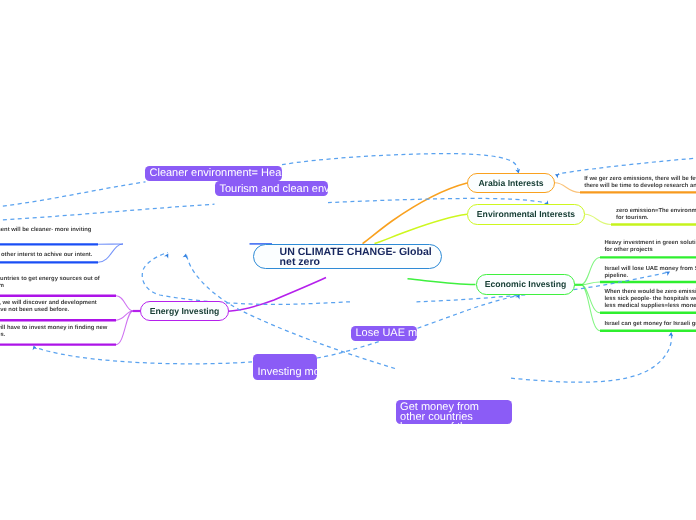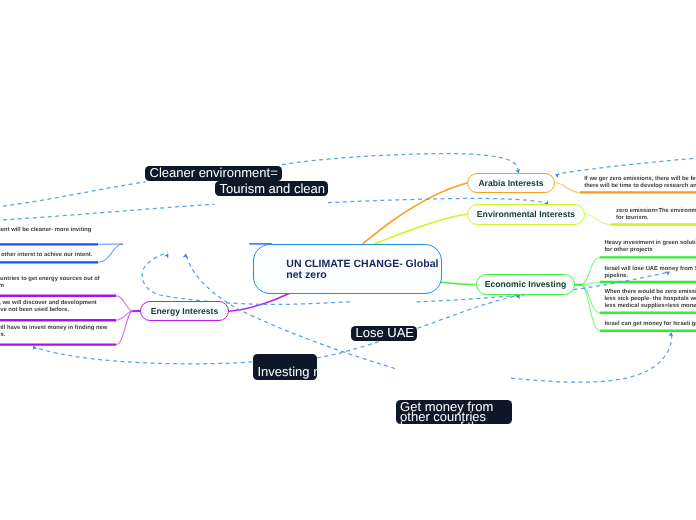--- a/index.html
+++ b/index.html
@@ -4,33 +4,33 @@
 <style>
   html,body{margin:0;padding:0;background:#fff;}
   body{width:696px;height:520px;overflow:hidden;font-family:"Liberation Sans",sans-serif;
        -webkit-font-smoothing:antialiased;text-rendering:geometricPrecision;}
   #stage{position:relative;width:696px;height:520px;background:#fff;overflow:hidden;}
   svg#links{position:absolute;left:0;top:0;width:696px;height:520px;pointer-events:none;}
 
   .node{position:absolute;box-sizing:border-box;background:#fbfeff;
         display:flex;align-items:center;justify-content:center;
         font-weight:bold;white-space:nowrap;color:#143c33;z-index:5;font-size:8.65px;}
-  #central{left:253.3px;top:243.8px;width:189px;height:50px;border:1.6px solid #2e8bd6;
+  #central{left:253.3px;top:243.8px;width:189px;height:25px;border:1.6px solid #2e8bd6;
            border-radius:17px;color:#16265e;font-size:10.55px;line-height:10.8px;
-           justify-content:flex-end;padding-left:18.6px;white-space:normal;
+           justify-content:center;padding-left:18.6px;white-space:normal;
            letter-spacing:0px;font-weight:bold;}
   #central span{display:block;width:155px;position:relative;top:1px;}
   #n-foreign{left:123px;top:233.5px;width:127px;height:20.5px;border:1.6px solid #2f5ff2;border-radius:10.3px;}
   #n-energy{left:140px;top:300.5px;width:89px;height:20.5px;border:1.6px solid #b520ec;border-radius:10.3px;}
   #n-health{left:467px;top:172.5px;width:88px;height:20.5px;border:1.6px solid #f9a11f;border-radius:10.3px;}
   #n-environmental{left:467px;top:204px;width:118px;height:20.5px;border:1.6px solid #cdf71f;border-radius:10.3px;align-items:center;}
   #n-economic{left:476px;top:274px;width:99px;height:20.5px;border:1.6px solid #3ff03f;border-radius:10.3px;}
 
-  .tag{position:absolute;background:#0f172a;color:#fff;border-radius:4.5px;
-       font-size:13px;line-height:10.2px;box-sizing:border-box;z-index:6;white-space:nowrap;}
+  .tag{position:absolute;background:#8b5cf6;color:#fff;border-radius:4.5px;
+       font-size:11px;line-height:10.2px;box-sizing:border-box;z-index:6;white-space:nowrap;}
   .tag.wrap{white-space:normal;margin-top:40px;}
   .leafline{position:absolute;font-size:5.85px;line-height:7.2px;color:#3d3d3d;font-weight:bold;
         white-space:nowrap;}
 
   #leaf-fo0-0{left:-37.5px;top:226.6px;}
   #leaf-fo1-0{left:-24.5px;top:251.6px;}
   #leaf-en0-0{left:-48.5px;top:275.6px;}
   #leaf-en0-1{left:-10px;top:282.8px;}
   #leaf-en1-0{left:-44.5px;top:300px;}
   #leaf-en1-1{left:-63.8px;top:307.2px;}
@@ -110,21 +110,21 @@
 <path d="M 0 0 L -4.4 -2.4 L -3.2 0 L -4.4 2.4 Z" transform="translate(33.6,345.4) rotate(253)"></path>
 <path d="M 0 0 L -4.4 -2.4 L -3.2 0 L -4.4 2.4 Z" transform="translate(519.6,294.6) rotate(300)"></path>
 <path d="M 0 0 L -4.4 -2.4 L -3.2 0 L -4.4 2.4 Z" transform="translate(670,271.6) rotate(330)"></path>
 <path d="M 0 0 L -4.4 -2.4 L -3.2 0 L -4.4 2.4 Z" transform="translate(671.2,332) rotate(275)"></path>
 </g>
 </svg>
 <div class="node" id="central">
       <span>UN CLIMATE CHANGE- Global net zero</span>
     </div>
 <div class="node" id="n-energy">
-      <span>Energy Interests</span>
+      <span>Energy Investing</span>
     </div>
 <div class="node" id="n-health">
       <span>Arabia Interests</span>
     </div>
 <div class="node" id="n-environmental">
       <span>Environmental Interests</span>
     </div>
 <div class="node" id="n-economic">
       <span>Economic Investing</span>
     </div>

